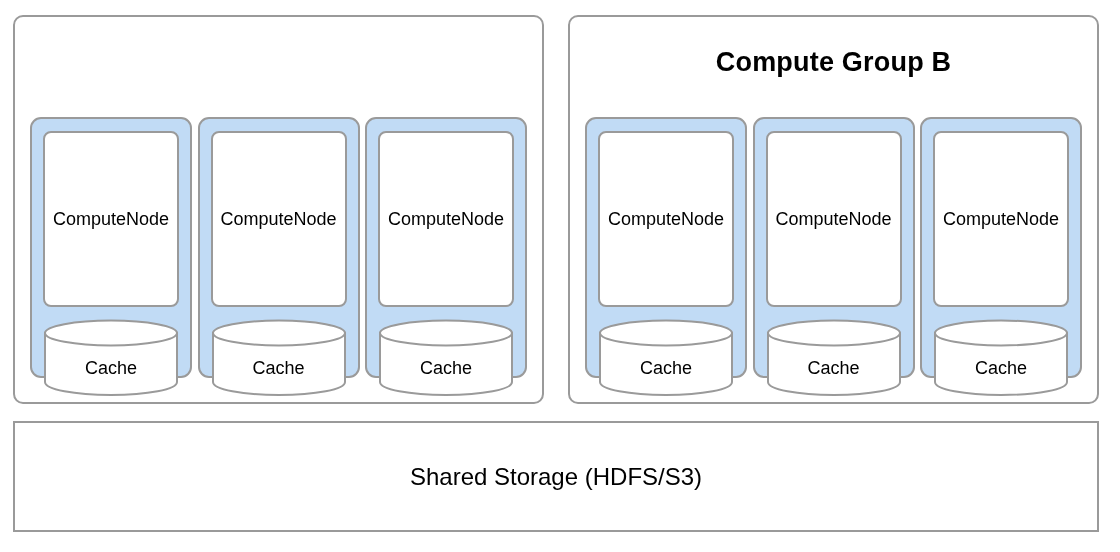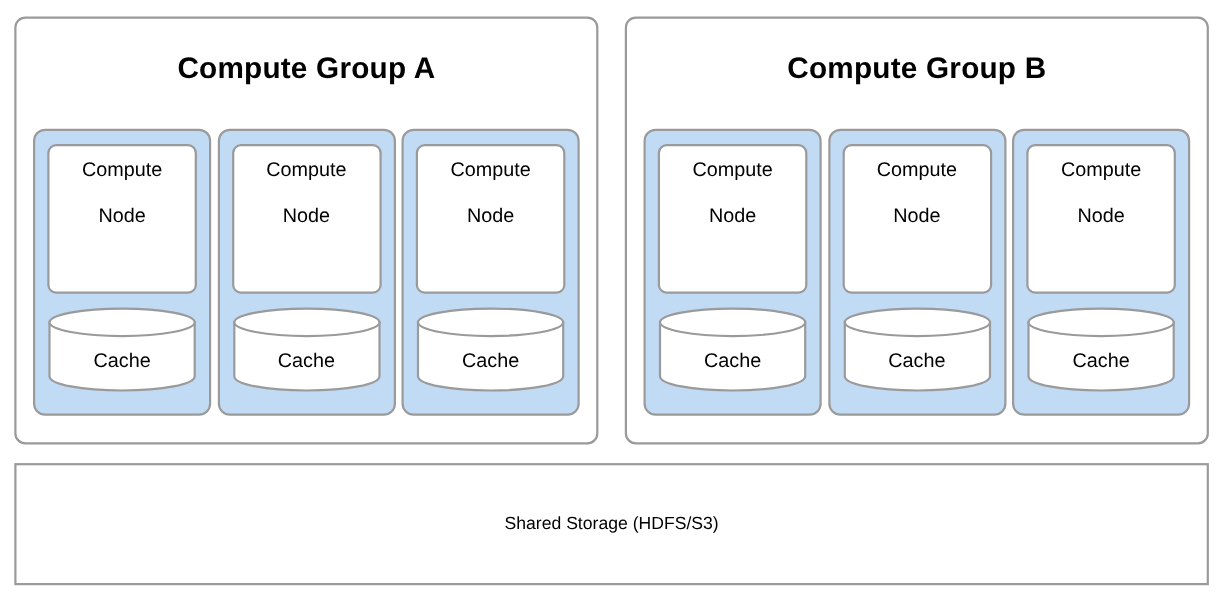--- a/index.html
+++ b/index.html
@@ -62,27 +62,27 @@
     border-radius: 11px;
     display: flex;
     flex-direction: column;
     align-items: center;
     padding: 12px 11px 14px 11px;
   }
 
   
   .compute-box {
     width: 100%;
-    height: 136px;
+    height: 176px;
     background: #ffffff;
     border: 2px solid #9a9a9a;
     border-radius: 8px;
     display: flex;
-    flex-direction: column;
     align-items: center;
+    justify-content: center;
     flex: none;
   }
   .compute-line {
     font-size: 18px;
     line-height: 42px;
     color: #000000;
     white-space: nowrap;
   }
 
   
@@ -119,32 +119,31 @@
     width: 1086px;
     height: 111px;
     background: #ffffff;
     border: 2px solid #9a9a9a;
     border-radius: 0;
     display: flex;
     align-items: center;
     justify-content: center;
   }
   #shared-storage .storage-label {
-    font-size: 16px;
+    font-size: 24px;
     color: #000000;
     white-space: nowrap;
   }
 </style>
 </head>
 <body>
 
 <div id="diagram">
 
   <div class="group-box" id="group-a">
-    <div class="group-title">Compute Group A</div>
 
     <div class="node-row">
 
       <div class="node-card">
         <div class="compute-box">
           <span class="compute-line">Compute</span>
           <span class="compute-line">Node</span>
         </div>
         <div class="cache-cyl">
           <svg viewBox="0 0 136 79" preserveAspectRatio="none">

